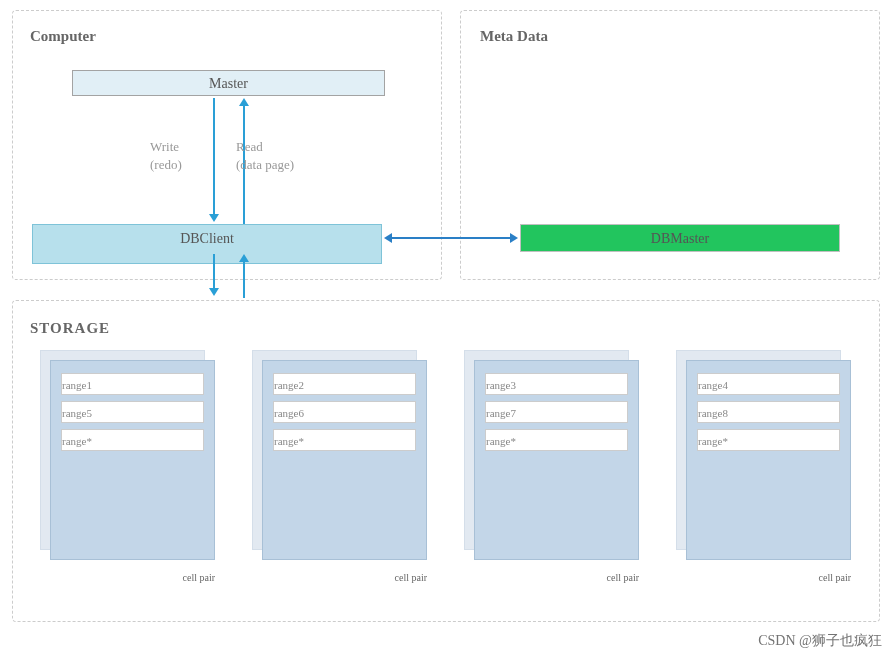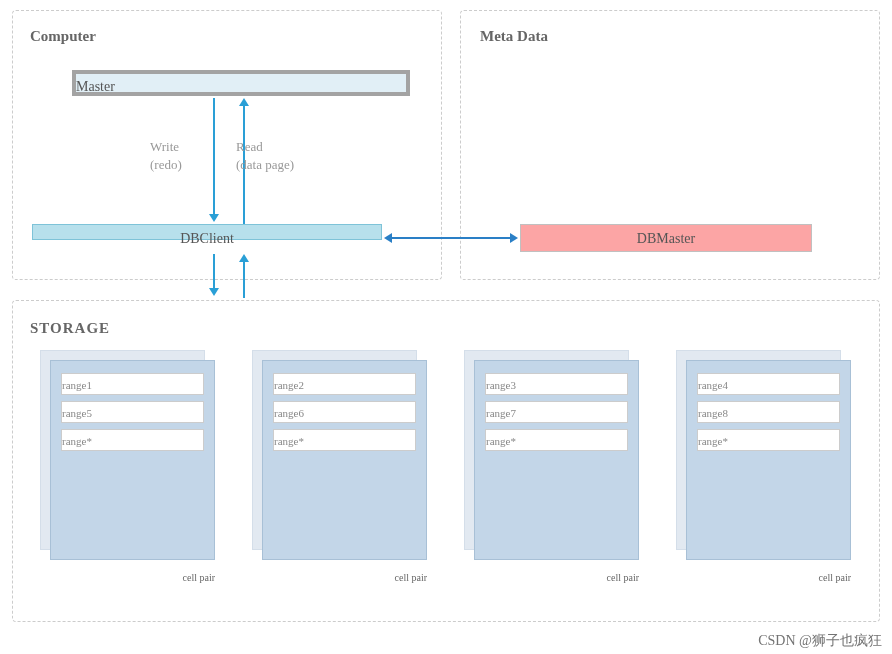--- a/index.html
+++ b/index.html
@@ -24,49 +24,49 @@
     .section-title {
       font-size: 15px;
       font-weight: bold;
       color: #666;
       position: absolute;
     }
     .box-master {
       position: absolute;
       left: 72px;
       top: 70px;
-      width: 338px;
+      width: 313px;
       height: 26px;
       background: #e1eff6;
-      border: 4px solid #a3a3a3;
-      text-align: left;
+      border: 1px solid #a3a3a3;
+      text-align: center;
       line-height: 26px;
       font-size: 14px;
       color: #555;
     }
     .box-dbclient {
       position: absolute;
       left: 32px;
       top: 224px;
       width: 350px;
-      height: 16px;
+      height: 40px;
       background: #b7e0ec;
       border: 1px solid #7ec3d8;
       text-align: center;
       line-height: 28px;
       font-size: 14px;
       color: #555;
     }
     .box-dbmaster {
       position: absolute;
       left: 520px;
       top: 224px;
-      width: 292px;
+      width: 320px;
       height: 28px;
-      background: #fca5a5;
+      background: #22c55e;
       border: 1px solid #c0c0c0;
       text-align: center;
       line-height: 28px;
       font-size: 14px;
       color: #555;
     }
     .arrow-line {
       position: absolute;
       background: #2a9fd6;
     }

